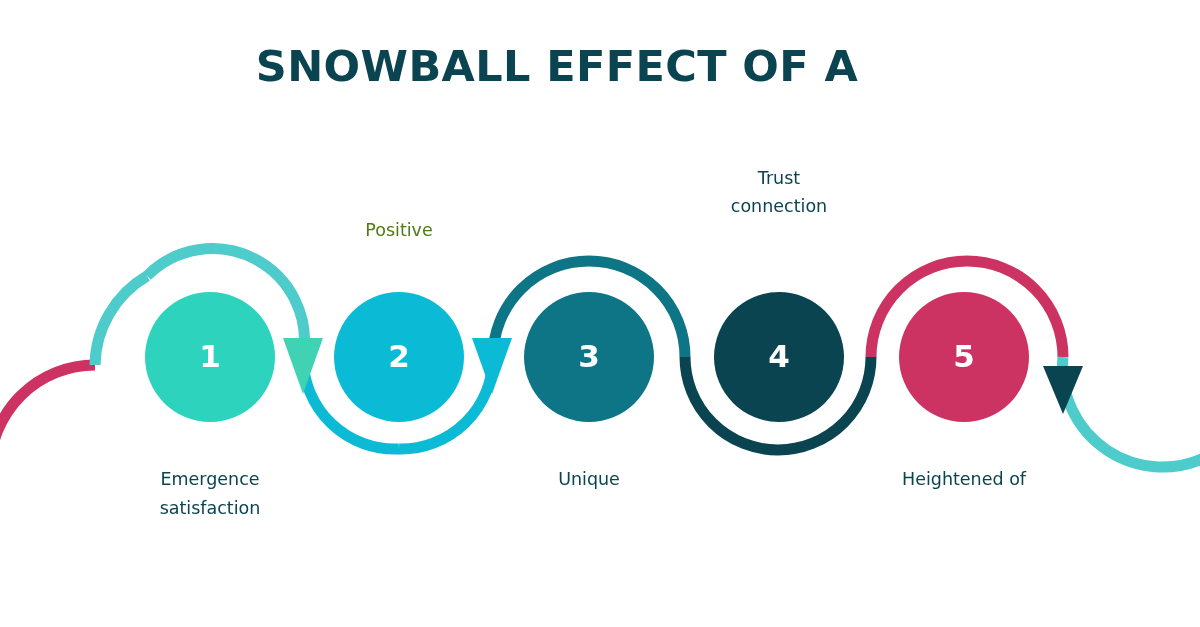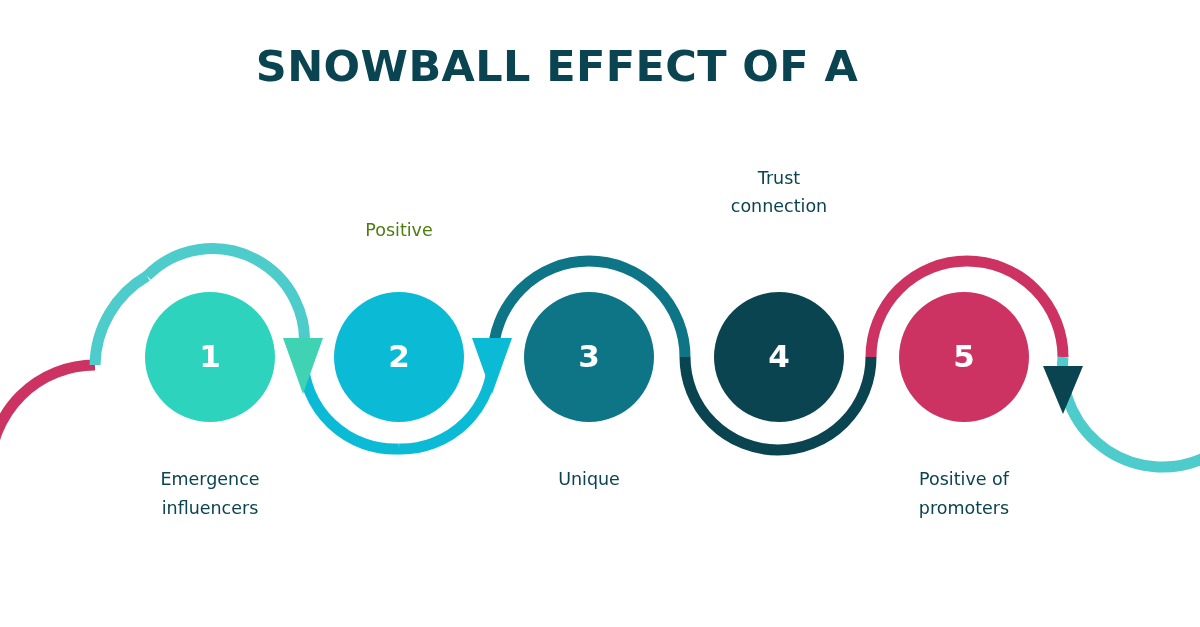--- a/index.html
+++ b/index.html
@@ -138,34 +138,33 @@
   </svg>
 
   <div class="step-number" id="num-1" style="left: 140px; top: 341px; color: rgb(255, 255, 255);">1</div>
   <div class="step-number" id="num-2" style="left: 329px; top: 341px; color: rgb(255, 255, 255);">2</div>
   <div class="step-number" id="num-3" style="left: 519px; top: 341px; color: rgb(255, 255, 255);">3</div>
   <div class="step-number" id="num-4" style="left: 709px; top: 341px; color: rgb(255, 255, 255);">4</div>
   <div class="step-number" id="num-5" style="left: 894px; top: 341px; color: rgb(255, 255, 255);">5</div>
 
   <div class="step-caption" id="cap-1" style="left: 95px; color: rgb(10, 68, 80); top: 465px;">
     <span class="cap-line">Emergence</span>
-    <span class="cap-line">influencers</span>
+    <span class="cap-line">satisfaction</span>
   </div>
 
   <div class="step-caption" id="cap-2" style="left: 284px; color: #4d7c0f; top: 192px; margin-top: 24px;">
     <span class="cap-line">Positive</span>
   </div>
 
   <div class="step-caption" id="cap-3" style="left: 474px; color: rgb(10, 68, 80); top: 465px;">
     <span class="cap-line">Unique</span>
   </div>
 
   <div class="step-caption" id="cap-4" style="left: 664px; color: rgb(10, 68, 80); top: 163.5px;">
     <span class="cap-line">Trust</span>
     <span class="cap-line">connection</span>
   </div>
 
   <div class="step-caption" id="cap-5" style="left: 849px; color: rgb(10, 68, 80); top: 465px;">
-    <span class="cap-line">Positive of</span>
-    <span class="cap-line">promoters</span>
+    <span class="cap-line">Heightened of</span>
   </div>
 
 </div>
 
 </body></html>

